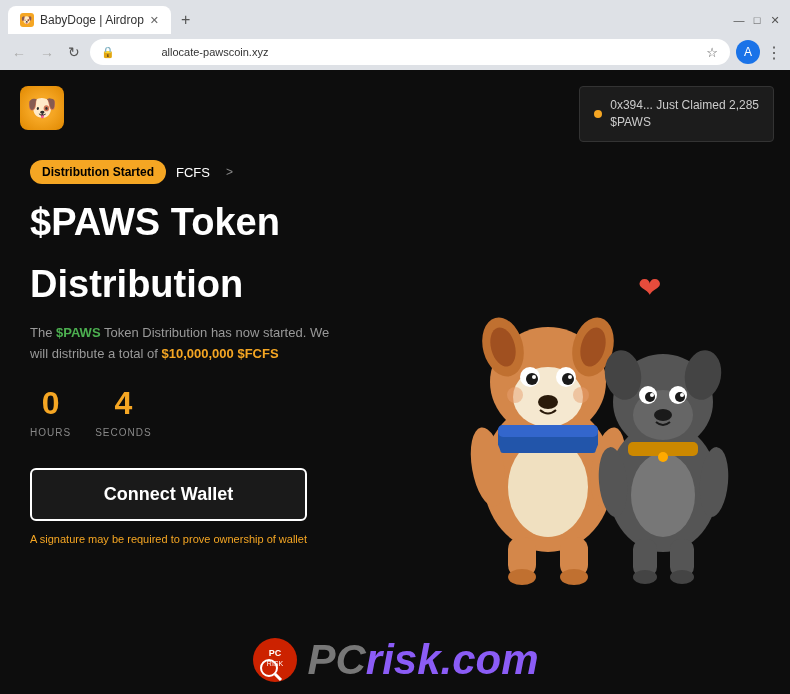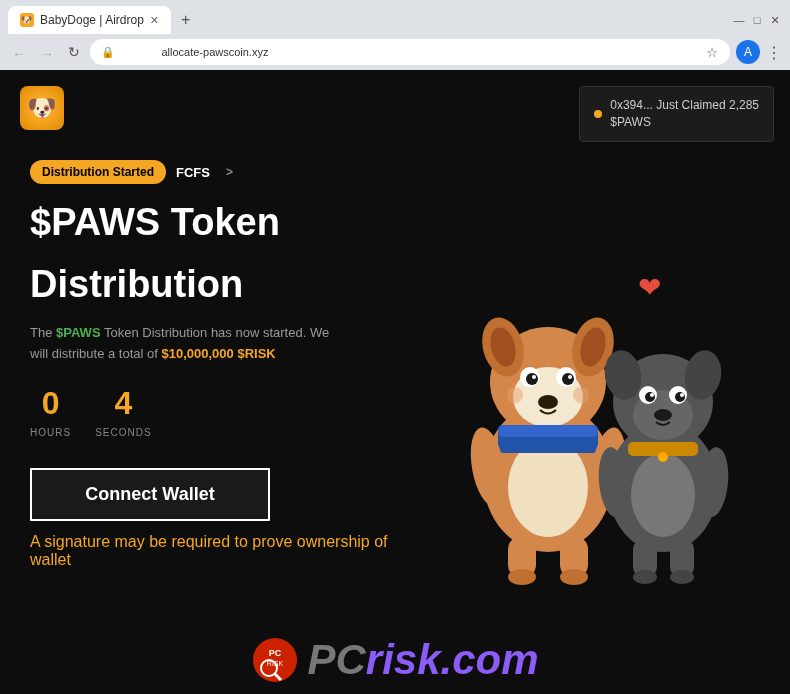--- a/index.html
+++ b/index.html
@@ -203,21 +203,20 @@
       font-weight: bold;
       padding: 5px 12px;
       border-radius: 20px;
     }
     .fcfs-text {
       color: #fff;
       font-size: 13px;
       display: flex;
       align-items: center;
       gap: 16px;
-      font-weight: bold;
     }
     .chevron { color: #888; font-size: 12px; }
 
     .title-white {
       color: #fff;
       font-size: 38px;
       font-weight: 900;
       line-height: 1.1;
       margin-bottom: 18px;
     }
@@ -267,30 +266,30 @@
       text-transform: uppercase;
     }
 
     .connect-btn {
       background: #1a1a1a;
       border: 2px solid #fff;
       color: #fff;
       font-size: 18px;
       font-weight: bold;
       padding: 14px 40px;
-      border-radius: 1px;
+      border-radius: 6px;
       cursor: pointer;
       margin-bottom: 12px;
       display: block;
-      width: 240px;
+      width: 277px;
     }
 
     .signature-note {
       color: #f5a623;
-      font-size: 16px;
+      font-size: 11px;
     }
 
     
     .right-panel {
       flex: 1;
       display: flex;
       align-items: center;
       justify-content: center;
       position: relative;
     }
@@ -382,21 +381,21 @@
         <div class="fcfs-text">
           <span>FCFS</span>
           <span class="chevron">&gt;</span>
         </div>
       </div>
 
       <div class="title-white">$PAWS Token</div>
       <div class="title-orange">Distribution</div>
 
       <div class="description">
-        <span>The </span><span class="highlight-green">$PAWS</span><span> Token Distribution has now started. We will distribute a total of </span><span class="highlight-orange">$10,000,000 $RISK</span>
+        <span>The </span><span class="highlight-green">$PAWS</span><span> Token Distribution has now started. We will distribute a total of </span><span class="highlight-orange">$10,000,000 $FCFS</span>
       </div>
 
 
       <div class="countdown">
         <div class="countdown-item">
           <span class="countdown-number">0</span>
           <span class="countdown-label">HOURS</span>
         </div>
         <div class="countdown-item">
           <span class="countdown-number">4</span>

